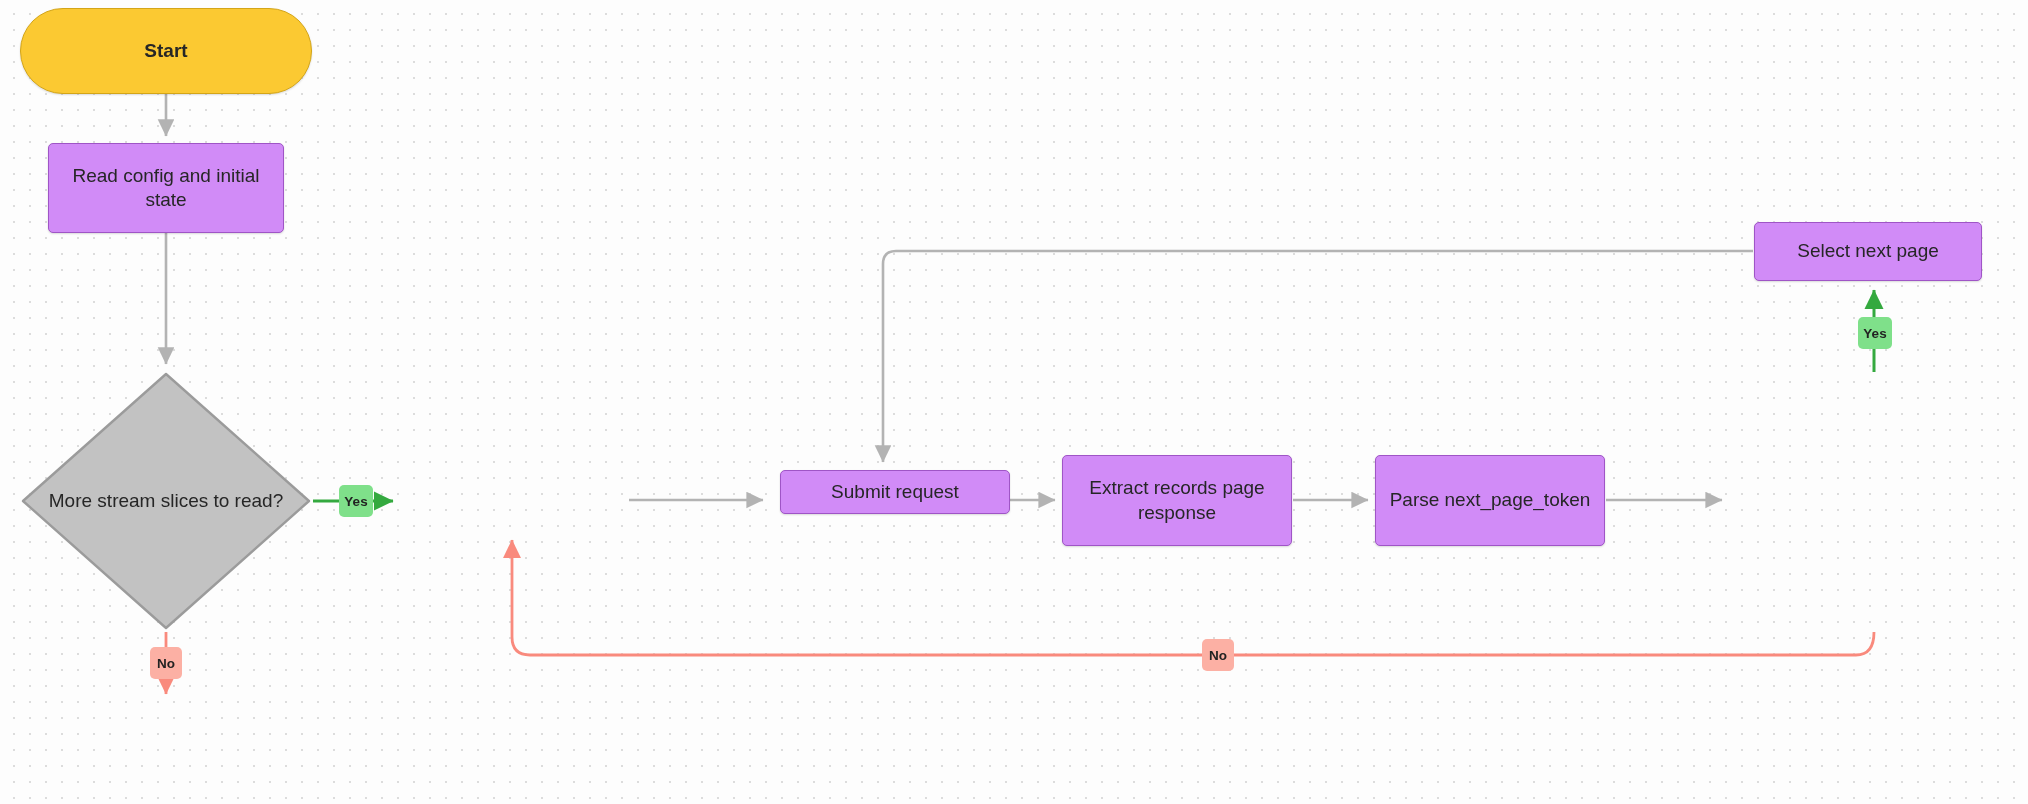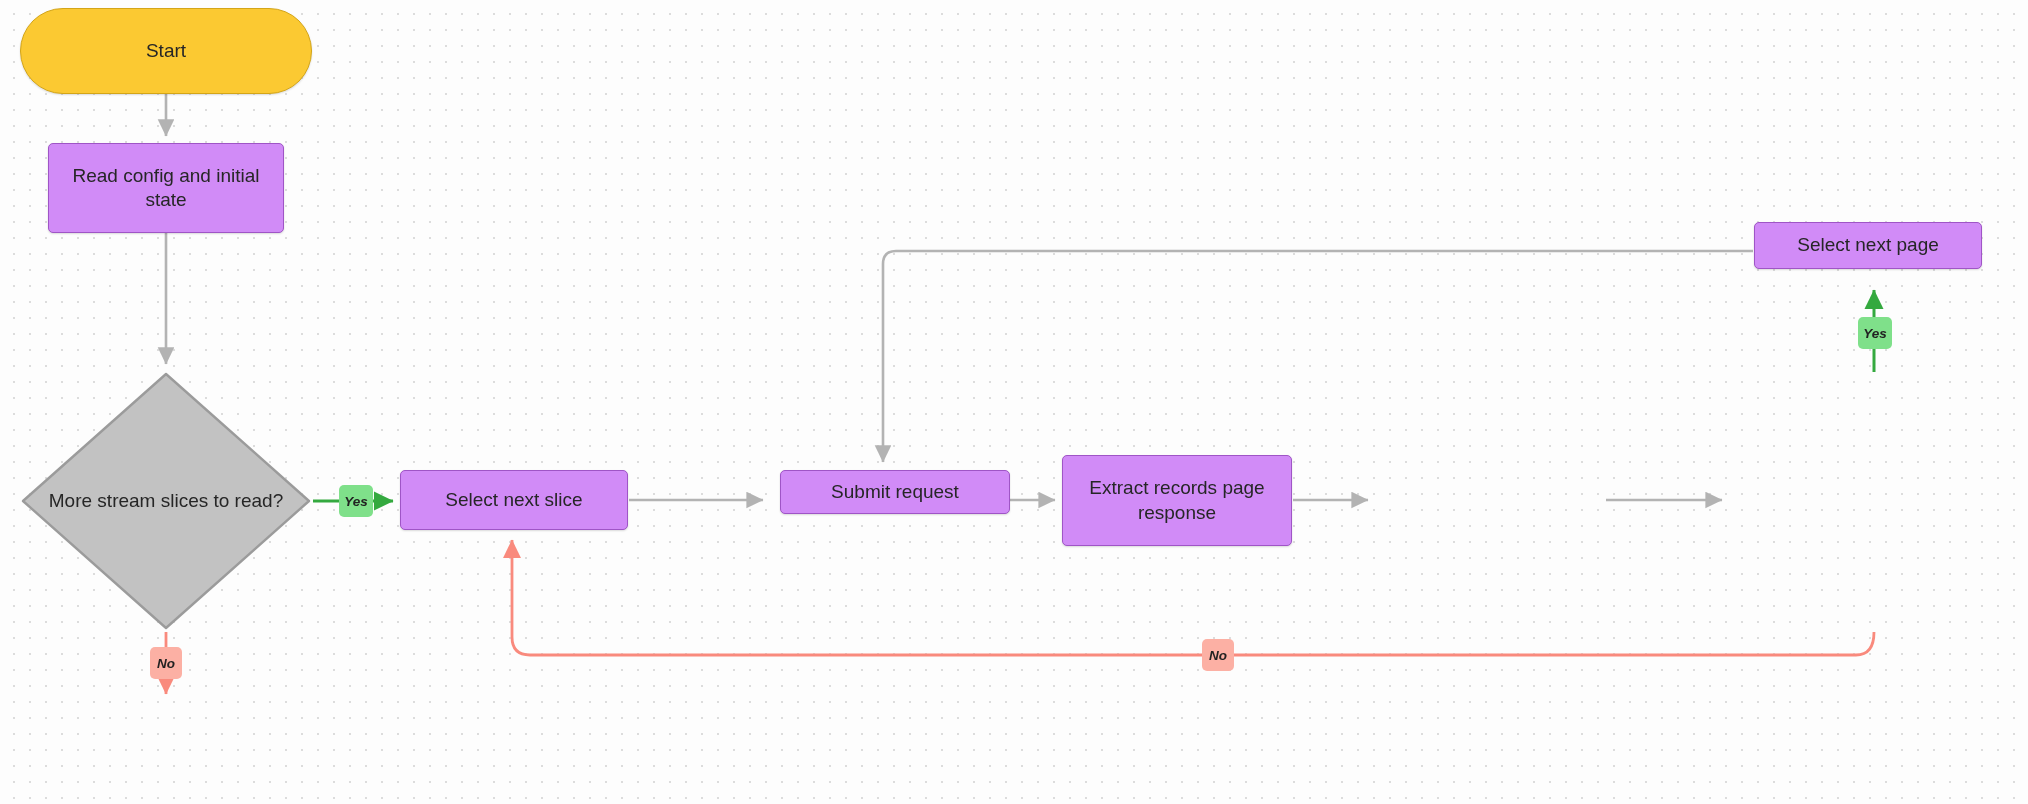--- a/index.html
+++ b/index.html
@@ -61,21 +61,20 @@
   .edge-label{
     position:absolute;
     box-sizing:border-box;
     display:flex;align-items:center;justify-content:center;
     font-size:13.5px;
     font-weight:600;
     color:#222;
     border-radius:5px;
     z-index:6;
     padding:0 2px;
-    font-style:italic;
   }
   .lbl-yes{background:#7fe08a;}
   .lbl-no{background:#fcb0a4;}
 </style>
 </head>
 <body>
 
 <div id="canvas">
 
   <svg id="edges" viewBox="0 0 2028 804" xmlns="http://www.w3.org/2000/svg">
@@ -118,51 +117,51 @@
      Select next page --&gt;
     <path d="M1874,372 L1874,290" stroke="#34a93f" stroke-width="3" fill="none" marker-end="url(#ah-green)"></path>
 
     
     <path d="M1753,251 L896,251 Q883,251 883,264 L883,462" stroke="#b3b3b3" stroke-width="2.6" fill="none" marker-end="url(#ah-gray)"></path>
 
      (bottom route) -&gt; Select next slice --&gt;
     <path d="M1874,632 Q1874,655 1856,655 L530,655 Q512,655 512,637 L512,540" stroke="#f98a7d" stroke-width="2.8" fill="none" marker-end="url(#ah-red)"></path>
   </svg>
 
-  <div class="node node-terminal" style="left:20px;top:8px;width:292px;height:86px;">
+  <div class="node node-terminal" style="left:20px;top:8px;width:292px;height:86px;font-weight:bold;">
     <span>Start</span>
   </div>
 
   <div class="node node-decision" style="left:20px;top:371px;width:292px;height:260px;">
     <svg class="diamond-svg" width="292" height="260" viewBox="0 0 292 260">
       <path d="M146,3 L289,130 L146,257 L3,130 Z" fill="#c2c2c2" stroke="#9b9b9b" stroke-width="2.4" stroke-linejoin="round"></path>
     </svg>
     <span class="dlabel">More stream slices to read?</span>
   </div>
 
   <div class="node node-process" style="left:48px;top:143px;width:236px;height:90px;">
     <span>Read config and initial state</span>
   </div>
 
 
-  <div class="node node-process" style="left:400px;top:470px;width:228px;height:60px;">
-    <span>Select next slice</span>
-  </div>
 
   <div class="node node-process" style="left:780px;top:470px;width:230px;height:44px;">
     <span>Submit request</span>
   </div>
 
   <div class="node node-process" style="left:1062px;top:455px;width:230px;height:91px;">
     <span>Extract records page response</span>
   </div>
 
+  <div class="node node-process" style="left:1375px;top:455px;width:230px;height:91px;">
+    <span>Parse next_page_token</span>
+  </div>
 
 
-  <div class="node node-process" style="left:1754px;top:222px;width:228px;height:47px;">
+  <div class="node node-process" style="left:1754px;top:222px;width:228px;height:59px;">
     <span>Select next page</span>
   </div>
 
   <div class="edge-label lbl-yes" style="left:339px;top:485px;width:34px;height:32px;">
     <span>Yes</span>
   </div>
 
   <div class="edge-label lbl-no" style="left:150px;top:647px;width:32px;height:32px;">
     <span>No</span>
   </div>

